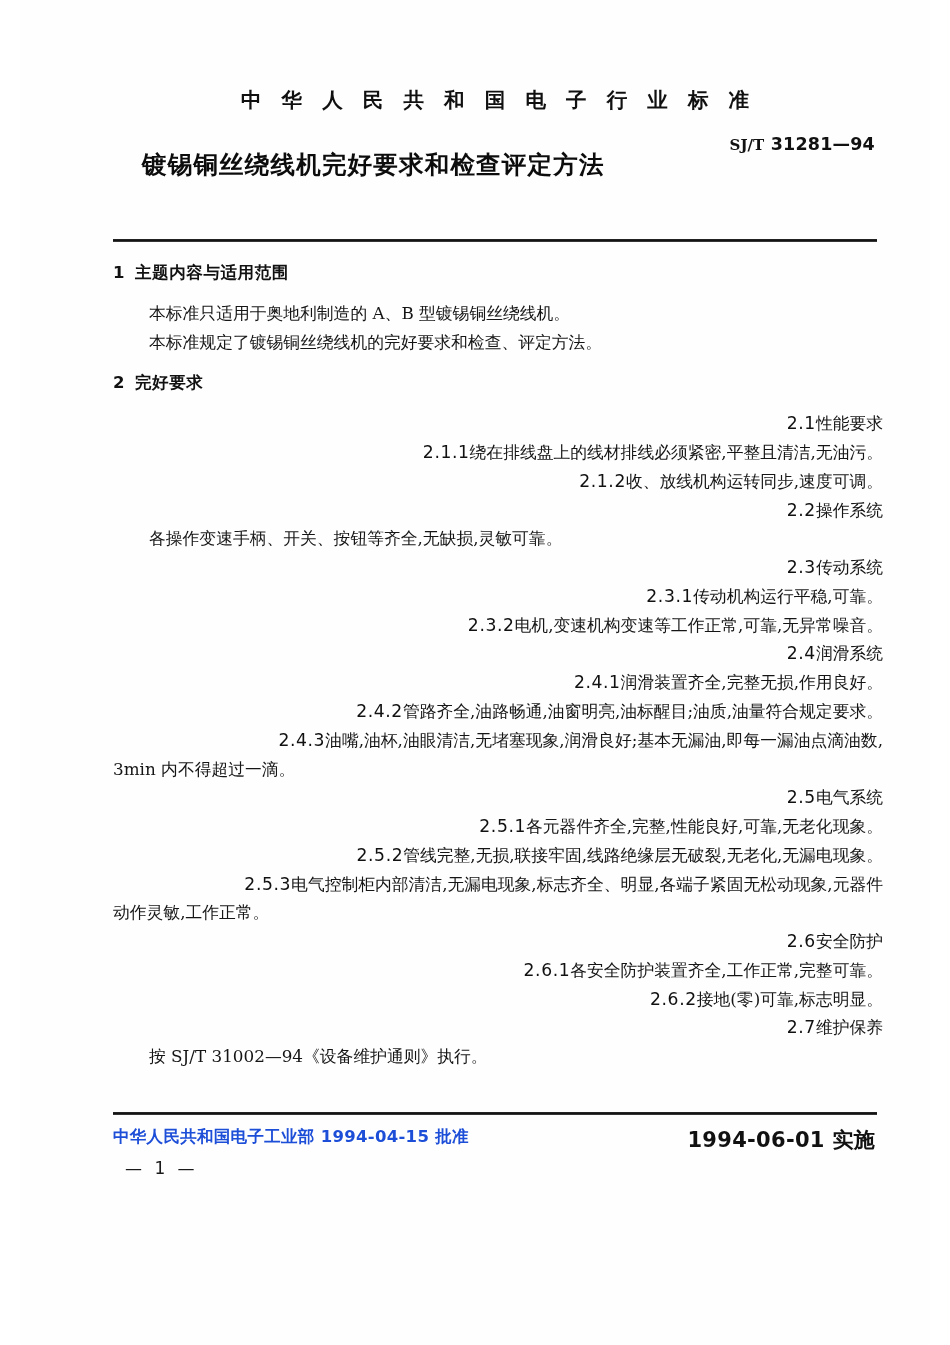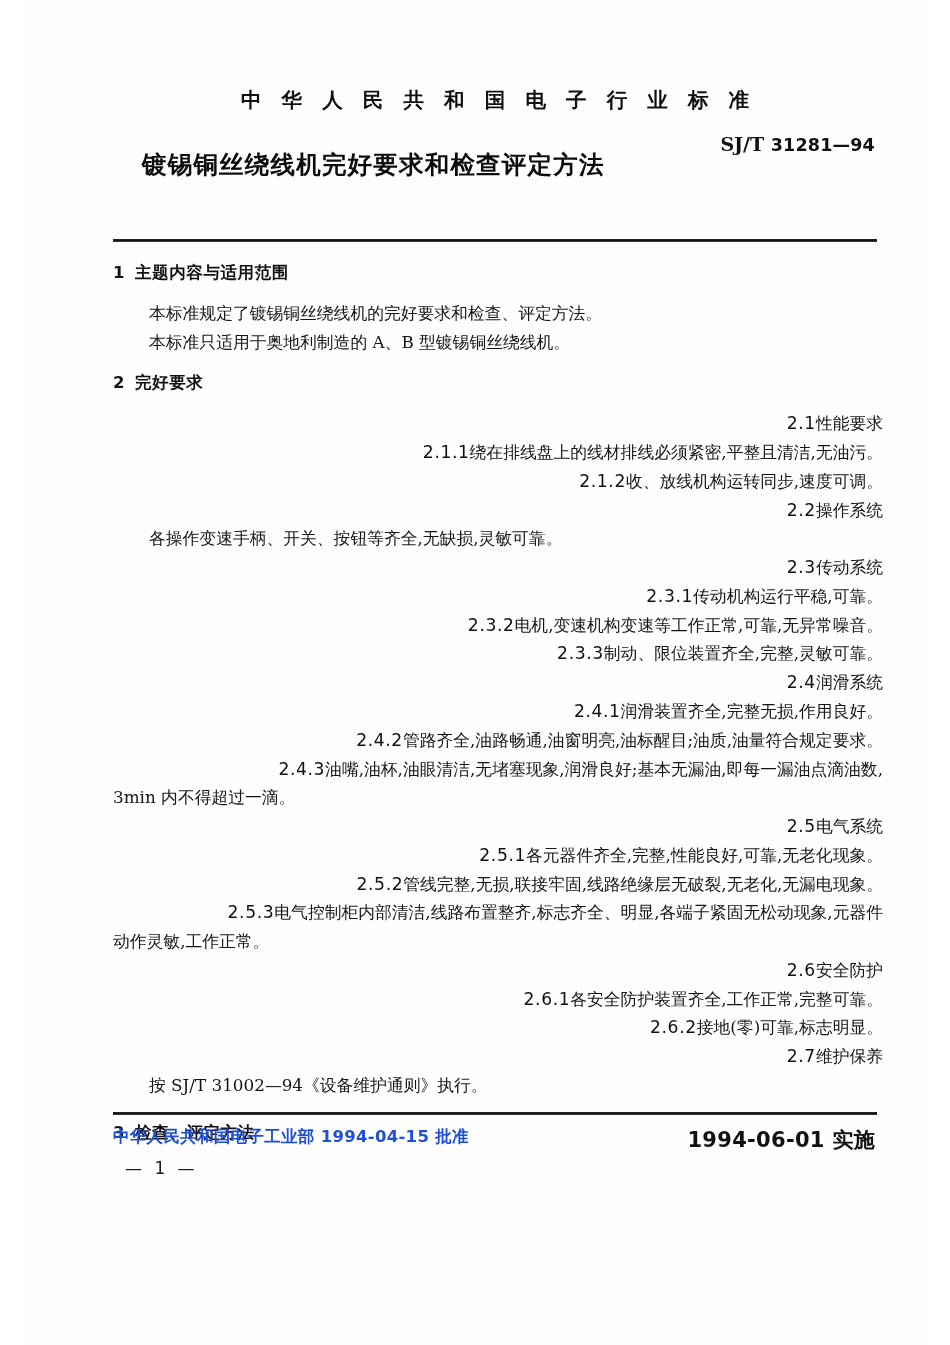--- a/index.html
+++ b/index.html
@@ -50,21 +50,21 @@
     top: 133px;
     font-size: 18px;
     font-weight: bold;
     letter-spacing: 0.2px;
     color: #111;
     white-space: nowrap;
   }
   .std-number .sjt {
     font-family: "DejaVu Serif", "Liberation Serif", serif;
     font-weight: bold;
-    font-size: 19px;
+    font-size: 15px;
     letter-spacing: 0;
   }
   .std-number .num {
     font-family: "DejaVu Sans", "Liberation Sans", sans-serif;
     font-weight: bold;
     font-size: 17.5px;
   }
   .doc-title {
     position: absolute;
     left: 29px;
@@ -196,58 +196,54 @@
     <div class="doc-title">镀锡铜丝绕线机完好要求和检查评定方法</div>
 
     <div class="rule top"></div>
 
     <div class="content">
 
       <div class="h-sec">
         <span class="n">1</span><span>主题内容与适用范围</span>
       </div>
       <div class="gap-sm"></div>
+      <p class="para indent">本标准只适用于奥地利制造的 A、B 型镀锡铜丝绕线机。</p>
       <p class="para indent">本标准规定了镀锡铜丝绕线机的完好要求和检查、评定方法。</p>
-      <p class="para indent">本标准只适用于奥地利制造的 A、B 型镀锡铜丝绕线机。</p>
 
       <div class="gap-md"></div>
       <div class="h-sec">
         <span class="n">2</span><span>完好要求</span>
       </div>
       <div class="gap-sm"></div>
 
       <p class="clause"><span class="num lvl2">2.1</span><span class="txt">性能要求</span></p>
       <p class="clause"><span class="num lvl3">2.1.1</span><span class="txt">绕在排线盘上的线材排线必须紧密,平整且清洁,无油污。</span></p>
       <p class="clause"><span class="num lvl3">2.1.2</span><span class="txt">收、放线机构运转同步,速度可调。</span></p>
       <p class="clause"><span class="num lvl2">2.2</span><span class="txt">操作系统</span></p>
       <p class="para indent">各操作变速手柄、开关、按钮等齐全,无缺损,灵敏可靠。</p>
       <p class="clause"><span class="num lvl2">2.3</span><span class="txt">传动系统</span></p>
       <p class="clause"><span class="num lvl3">2.3.1</span><span class="txt">传动机构运行平稳,可靠。</span></p>
       <p class="clause"><span class="num lvl3">2.3.2</span><span class="txt">电机,变速机构变速等工作正常,可靠,无异常噪音。</span></p>
-      <p class="clause"><span class="num lvl3">2.3.3</span><span class="txt">制动、限位装置齐全,完整,灵敏可靠。</span></p>
       <p class="clause"><span class="num lvl2">2.4</span><span class="txt">润滑系统</span></p>
       <p class="clause"><span class="num lvl3">2.4.1</span><span class="txt">润滑装置齐全,完整无损,作用良好。</span></p>
       <p class="clause"><span class="num lvl3">2.4.2</span><span class="txt">管路齐全,油路畅通,油窗明亮,油标醒目;油质,油量符合规定要求。</span></p>
       <p class="clause"><span class="num lvl3">2.4.3</span><span class="txt">油嘴,油杯,油眼清洁,无堵塞现象,润滑良好;基本无漏油,即每一漏油点滴油数,</span></p>
       <p class="para cont">3min 内不得超过一滴。</p>
       <p class="clause"><span class="num lvl2">2.5</span><span class="txt">电气系统</span></p>
       <p class="clause"><span class="num lvl3">2.5.1</span><span class="txt">各元器件齐全,完整,性能良好,可靠,无老化现象。</span></p>
       <p class="clause"><span class="num lvl3">2.5.2</span><span class="txt">管线完整,无损,联接牢固,线路绝缘层无破裂,无老化,无漏电现象。</span></p>
-      <p class="clause"><span class="num lvl3">2.5.3</span><span class="txt">电气控制柜内部清洁,线路布置整齐,标志齐全、明显,各端子紧固无松动现象,元器件</span></p>
+      <p class="clause"><span class="num lvl3">2.5.3</span><span class="txt">电气控制柜内部清洁,无漏电现象,标志齐全、明显,各端子紧固无松动现象,元器件</span></p>
       <p class="para cont">动作灵敏,工作正常。</p>
       <p class="clause"><span class="num lvl2">2.6</span><span class="txt">安全防护</span></p>
       <p class="clause"><span class="num lvl3">2.6.1</span><span class="txt">各安全防护装置齐全,工作正常,完整可靠。</span></p>
       <p class="clause"><span class="num lvl3">2.6.2</span><span class="txt">接地(零)可靠,标志明显。</span></p>
       <p class="clause"><span class="num lvl2">2.7</span><span class="txt">维护保养</span></p>
       <p class="para indent">按 SJ/T 31002—94《设备维护通则》执行。</p>
 
       <div class="gap-lg"></div>
-      <div class="h-sec">
-        <span class="n">3</span><span>检查、评定方法</span>
-      </div>
 
     </div>
 
     <div class="rule bottom"></div>
     <div class="footer-left">中华人民共和国电子工业部 1994-04-15 批准</div>
     <div class="footer-right">1994-06-01 实施</div>
     <div class="page-number">— 1 —</div>
 
   </div>
 </div>

